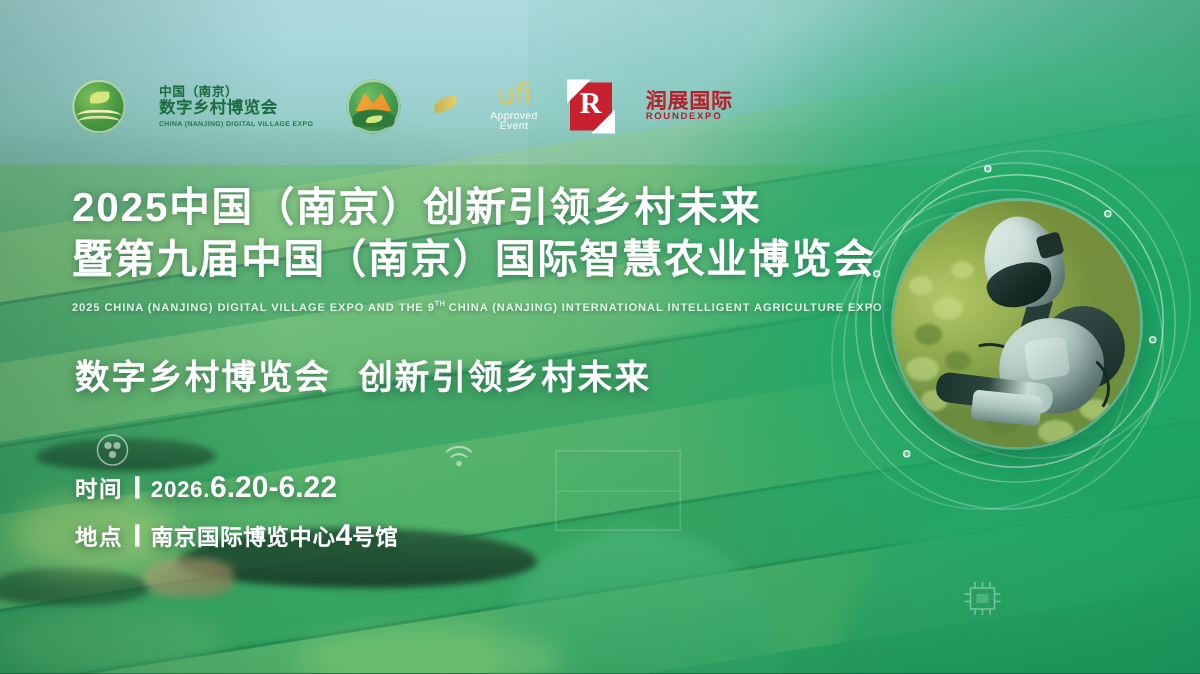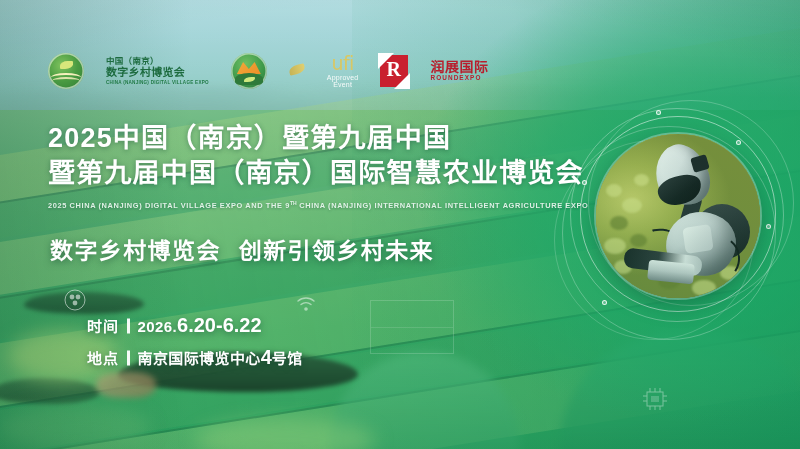--- a/index.html
+++ b/index.html
@@ -144,21 +144,21 @@
   .slogan{
     position:absolute;left:50px;top:232px;
     color:#ffffff;font-weight:bold;font-size:23px;letter-spacing:1.4px;
     text-shadow:0 2px 7px rgba(10,58,40,.5);white-space:nowrap;
   }
   .slogan .gap{display:inline-block;width:18px;}
 
   
   .info{position:absolute;left:50px;top:314px;}
   .info-row{display:flex;align-items:baseline;color:#ffffff;white-space:nowrap;
-    text-shadow:0 2px 6px rgba(10,58,40,.5);margin-bottom:9px;margin-left:37px;}
+    text-shadow:0 2px 6px rgba(10,58,40,.5);margin-bottom:9px;}
   .info-lab{font-size:15px;font-weight:bold;letter-spacing:1px;}
   .info-bar{display:inline-block;width:2.5px;height:15px;background:#ffffff;
     margin:0 8px;transform:translateY(1.5px);opacity:.95;}
   .info-val{font-size:15px;font-weight:bold;letter-spacing:.4px;}
   .info-val .big{font-size:20px;font-weight:bold;letter-spacing:0;}
 
   
   .deco{position:absolute;pointer-events:none;opacity:.55;}
   .deco svg{display:block;}
   .d-node{left:64px;top:289px;}
@@ -334,21 +334,21 @@
       </div>
       <div class="logo-txt">
         <span class="rx-cn">润展国际</span>
         <span class="rx-en">ROUNDEXPO</span>
       </div>
     </div>
 
   </div>
 
   <div class="headline">
-    <div class="h-line">2025中国（南京）暨第九届中国</div>
+    <div class="h-line">2025中国（南京）创新引领乡村未来</div>
     <div class="h-line">暨第九届中国（南京）国际智慧农业博览会</div>
     <div class="h-sub"><span>2025 CHINA (NANJING) DIGITAL VILLAGE EXPO AND THE 9</span><sup>TH</sup><span> CHINA (NANJING) INTERNATIONAL INTELLIGENT AGRICULTURE EXPO</span></div>
   </div>
 
   <div class="slogan"><span>数字乡村博览会</span><span class="gap"></span><span>创新引领乡村未来</span></div>
 
   <div class="info">
     <div class="info-row">
       <span class="info-lab">时间</span>
       <span class="info-bar"></span>

